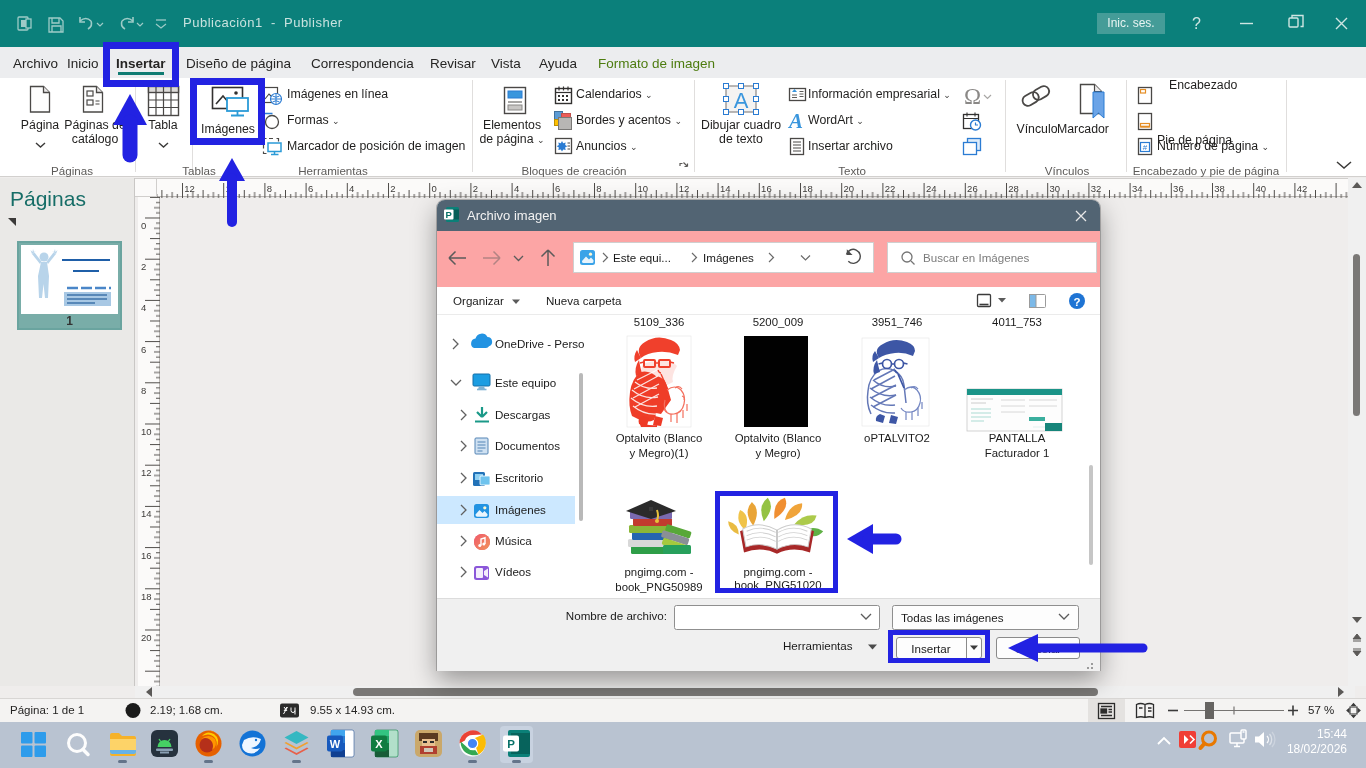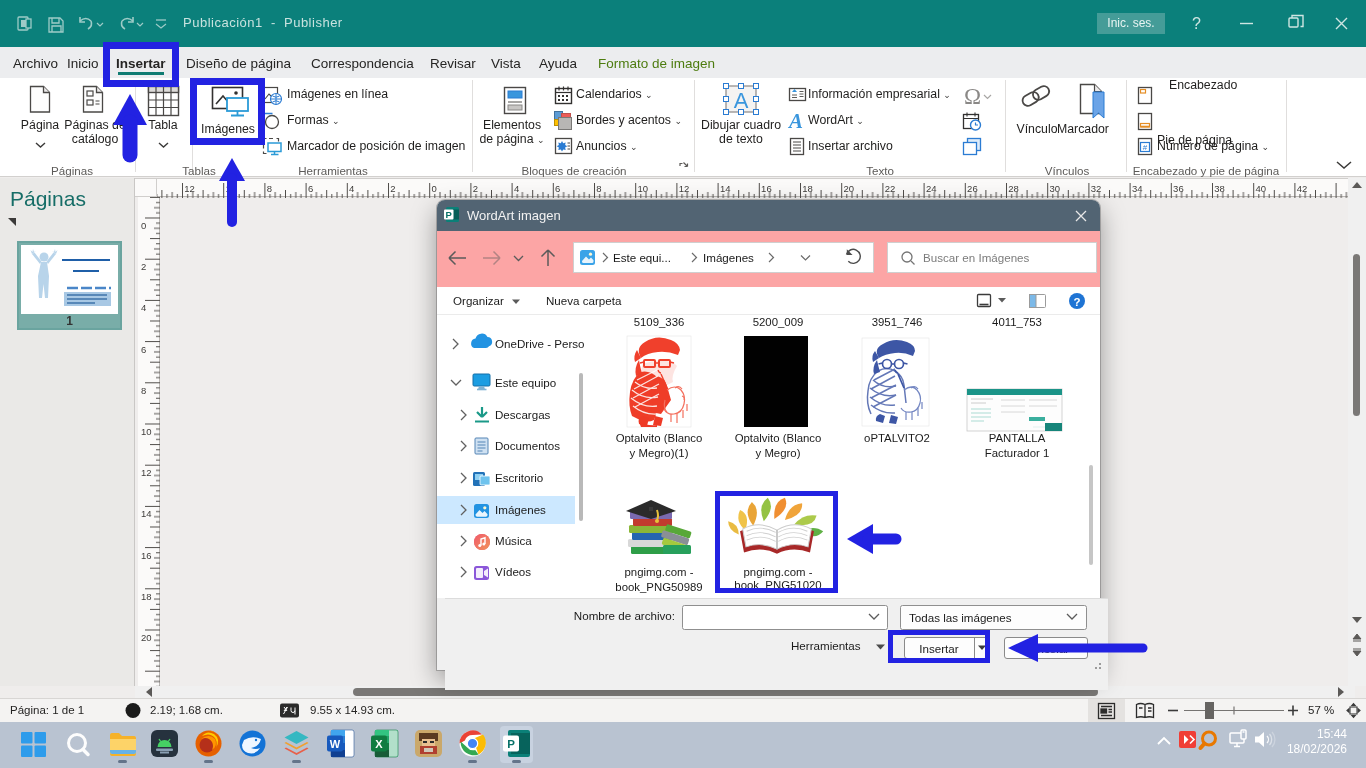--- a/index.html
+++ b/index.html
@@ -50,21 +50,21 @@
   #taskbar { left:0; top:722px; width:1366px; height:46px; background:#b9c3d1; }
   #traytime { right:19px; top:5px; text-align:right; color:#ffffff; font-size:12px; line-height:15px; }
 
   
   #dialog { left:437px; top:200px; width:663px; height:470px; background:#f0f0f0; border-radius:8px 8px 0 0; box-shadow:0 0 0 1px rgba(80,80,80,0.35), 0 10px 26px rgba(0,0,0,0.38); }
   #dlg-title { left:0; top:0; width:663px; height:31px; background:#526473; border-radius:8px 8px 0 0; }
   #dlg-title span { position:absolute; left:30px; top:8px; font-size:13px; color:#f2f2f2; }
   #dlg-addr { left:0; top:31px; width:663px; height:56px; background:#fca5a5; }
   #dlg-toolbar { left:0; top:87px; width:663px; height:28px; background:#ffffff; border-bottom:1px solid #ebebeb; }
   #dlg-body { left:0; top:115px; width:663px; height:283px; background:#ffffff; }
-  #dlg-footer { left:8px; top:398px; width:663px; height:92px; background:#f0f0f0; border-top:1px solid #dcdcdc; }
+  #dlg-footer { left:0; top:398px; width:663px; height:73px; background:#f0f0f0; border-top:1px solid #dcdcdc; }
 
   
   #anno { left:0; top:0; width:1366px; height:768px; pointer-events:none; z-index:50; }
 </style>
 </head>
 <body>
 <div id="stage">
 
   <div id="titlebar" class="abs"></div>
   <svg class="abs" style="left:0;top:0;" width="1366" height="47" viewBox="0 0 1366 47">
@@ -121,21 +121,21 @@
     <div class="gsep" style="left:192px;"></div>
     <div class="gsep" style="left:472px;"></div>
     <div class="gsep" style="left:694px;"></div>
     <div class="gsep" style="left:1005px;"></div>
     <div class="gsep" style="left:1126px;"></div>
     <div class="gsep" style="left:1286px;"></div>
     <div class="glabel" style="left:72px;">Páginas</div>
     <div class="glabel" style="left:163px;margin-left:36px;">Tablas</div>
     <div class="glabel" style="left:333px;">Herramientas</div>
     <div class="glabel" style="left:574px;">Bloques de creación</div>
-    <div class="glabel" style="left:880px;">Texto</div>
+    <div class="glabel" style="left:852px;">Texto</div>
     <div class="glabel" style="left:1067px;">Vínculos</div>
     <div class="glabel" style="left:1206px;">Encabezado y pie de página</div>
 
     <div class="rtext rbig" style="left:40px;top:40px;">Página</div>
     <div class="rtext rbig" style="left:95px;top:40px;">Páginas de<br>catálogo</div>
     <div class="rtext rbig" style="left:163px;top:40px;">Tabla</div>
     <div class="rtext rbig" style="left:228px;top:44px;">Imágenes</div>
     <div class="rtext rbig" style="left:512px;top:40px;">Elementos<br>de página <span class="chev">⌄</span></div>
     <div class="rtext rbig" style="left:741px;top:40px;">Dibujar cuadro<br>de texto</div>
     <div class="rtext rbig" style="left:1037px;top:44px;">Vínculo</div>
@@ -450,21 +450,21 @@
   </div>
 
   <div id="dialog" class="abs">
     <div id="dlg-title" class="abs">
       <svg class="abs" style="left:7px;top:7px;" width="15" height="15" viewBox="0 0 15 15">
         <rect x="2" y="0" width="13" height="15" rx="1.5" fill="#0b8078"></rect>
         <rect x="4.5" y="2.5" width="10.5" height="10" fill="#065e58"></rect>
         <rect x="0" y="2.5" width="9.5" height="10" rx="1" fill="#ffffff"></rect>
         <text x="4.7" y="10.7" text-anchor="middle" font-size="9.5" font-weight="bold" fill="#077168" font-family="Liberation Sans">P</text>
       </svg>
-      <span>WordArt imagen</span>
+      <span>Archivo imagen</span>
       <svg class="abs" style="left:637px;top:9px;" width="14" height="14" viewBox="0 0 14 14">
         <path d="M2 2 l10 10 M12 2 l-10 10" stroke="#e8e8e8" stroke-width="1.3"></path>
       </svg>
     </div>
     <div id="dlg-addr" class="abs">
       <svg class="abs" style="left:0;top:0;" width="663" height="56" viewBox="0 0 663 56">
         <g stroke="#5b5b5b" stroke-width="1.5" fill="none">
           <path d="M12 27 h17 M12 27 l6.5 -6.5 M12 27 l6.5 6.5"></path>
           <g opacity="0.45">
               <path d="M46 27 h17 M63 27 l-6.5 -6.5 M63 27 l-6.5 6.5"></path>

